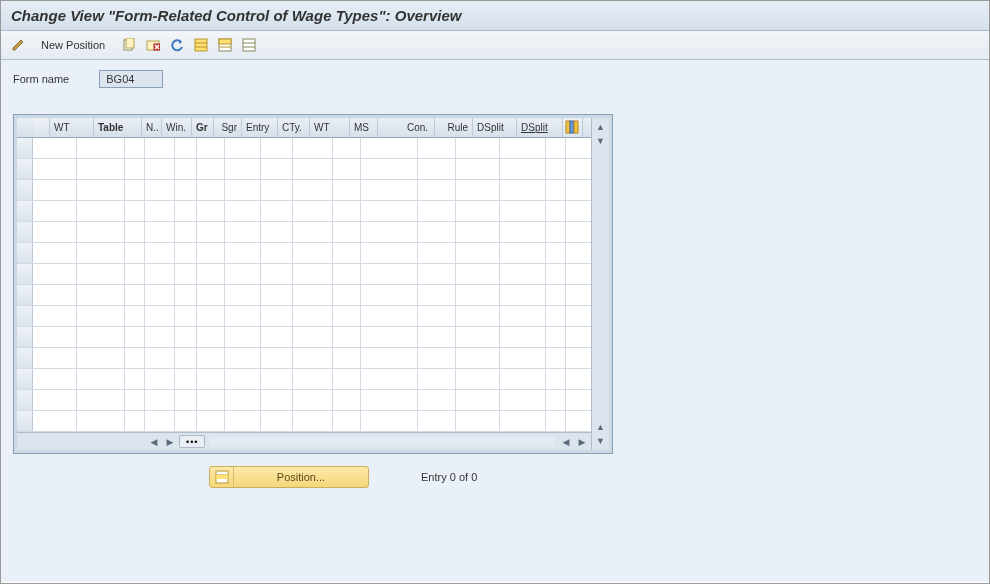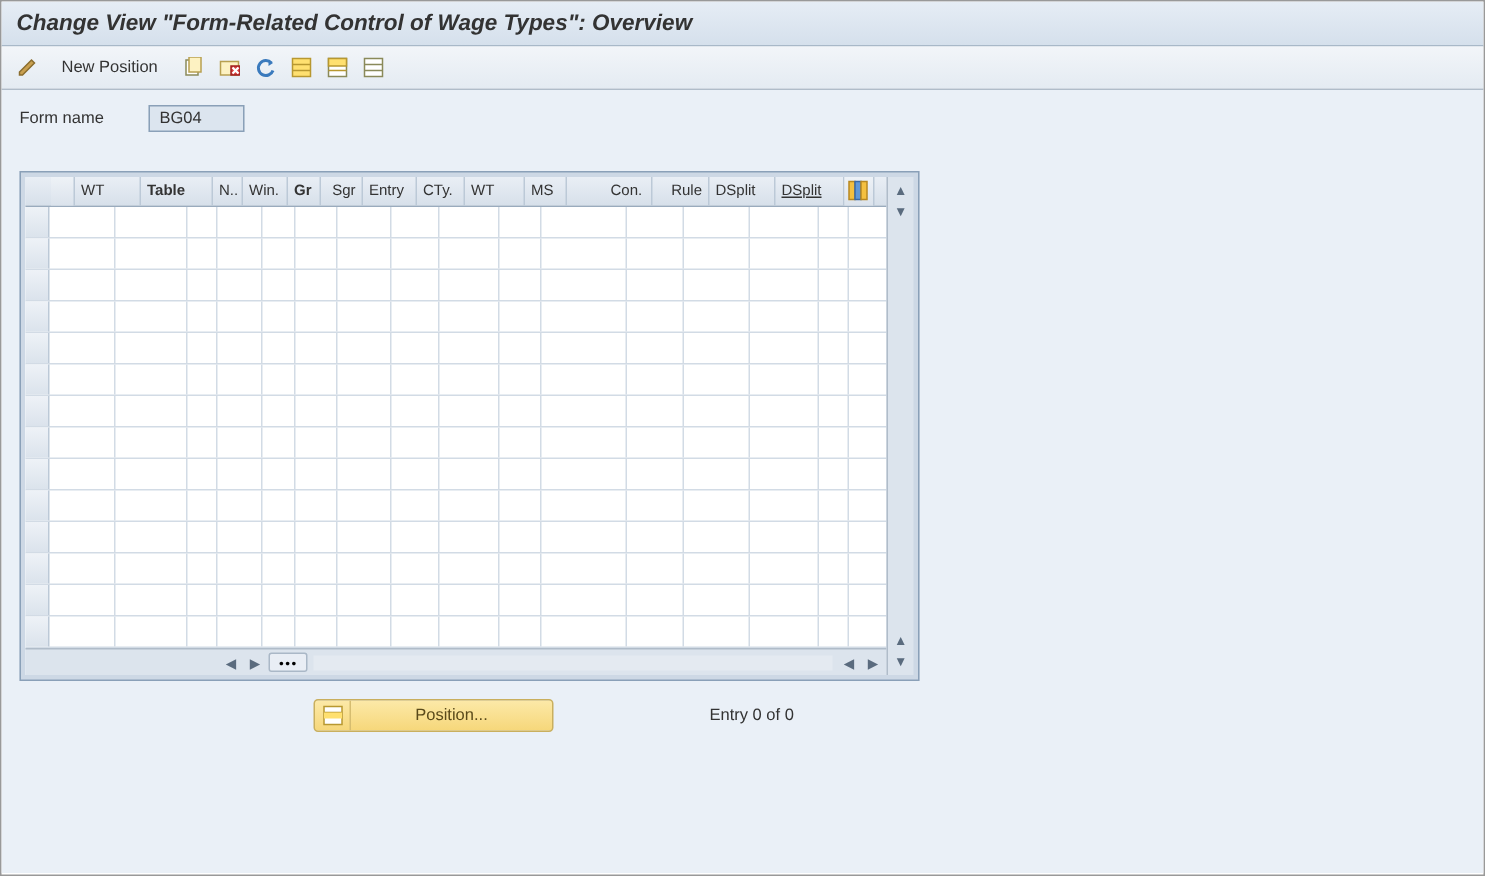--- a/index.html
+++ b/index.html
@@ -191,21 +191,21 @@
       margin: 0 4px;
     }
     .hscroll-right-group {
       display: flex;
       gap: 2px;
       padding-right: 2px;
     }
     .footer-row {
       display: flex;
       align-items: center;
-      gap: 104px;
+      gap: 52px;
       margin-top: 12px;
       margin-left: 196px;
     }
     .position-btn {
       display: flex;
       align-items: center;
       background: linear-gradient(to bottom, #fce9a8, #f6d77a);
       border: 1px solid #c9af5e;
       border-radius: 3px;
       padding: 0;

